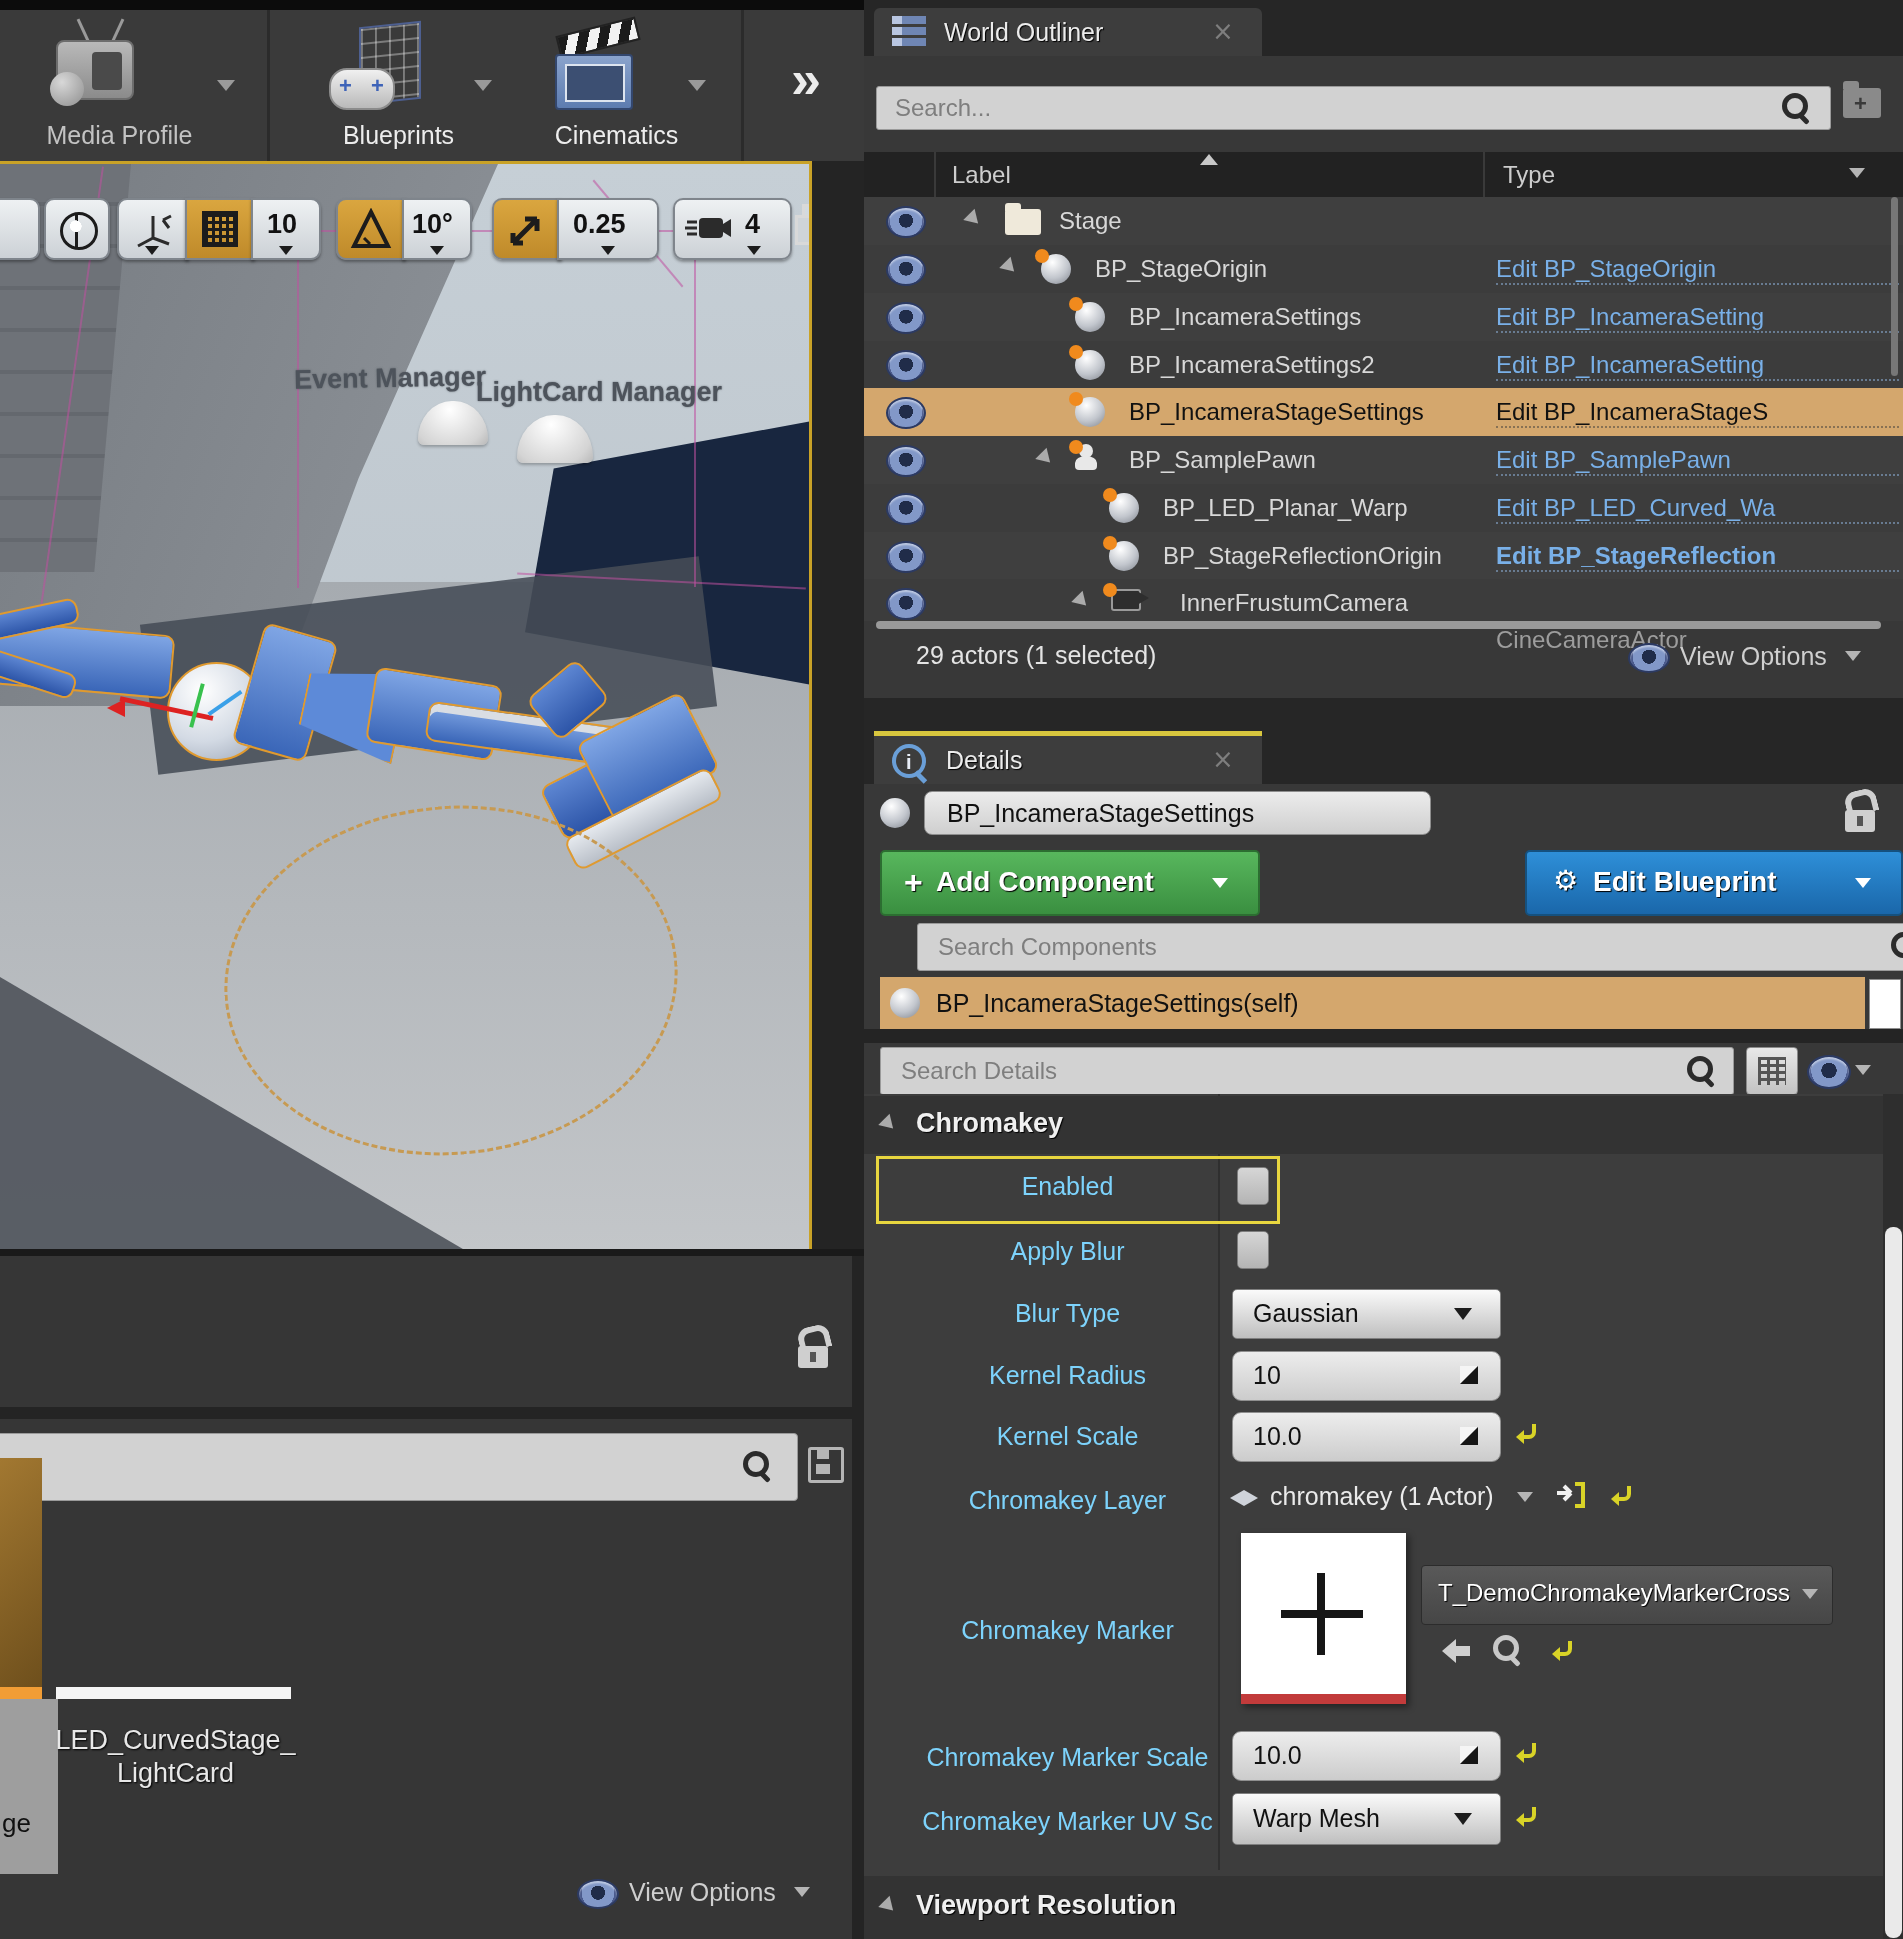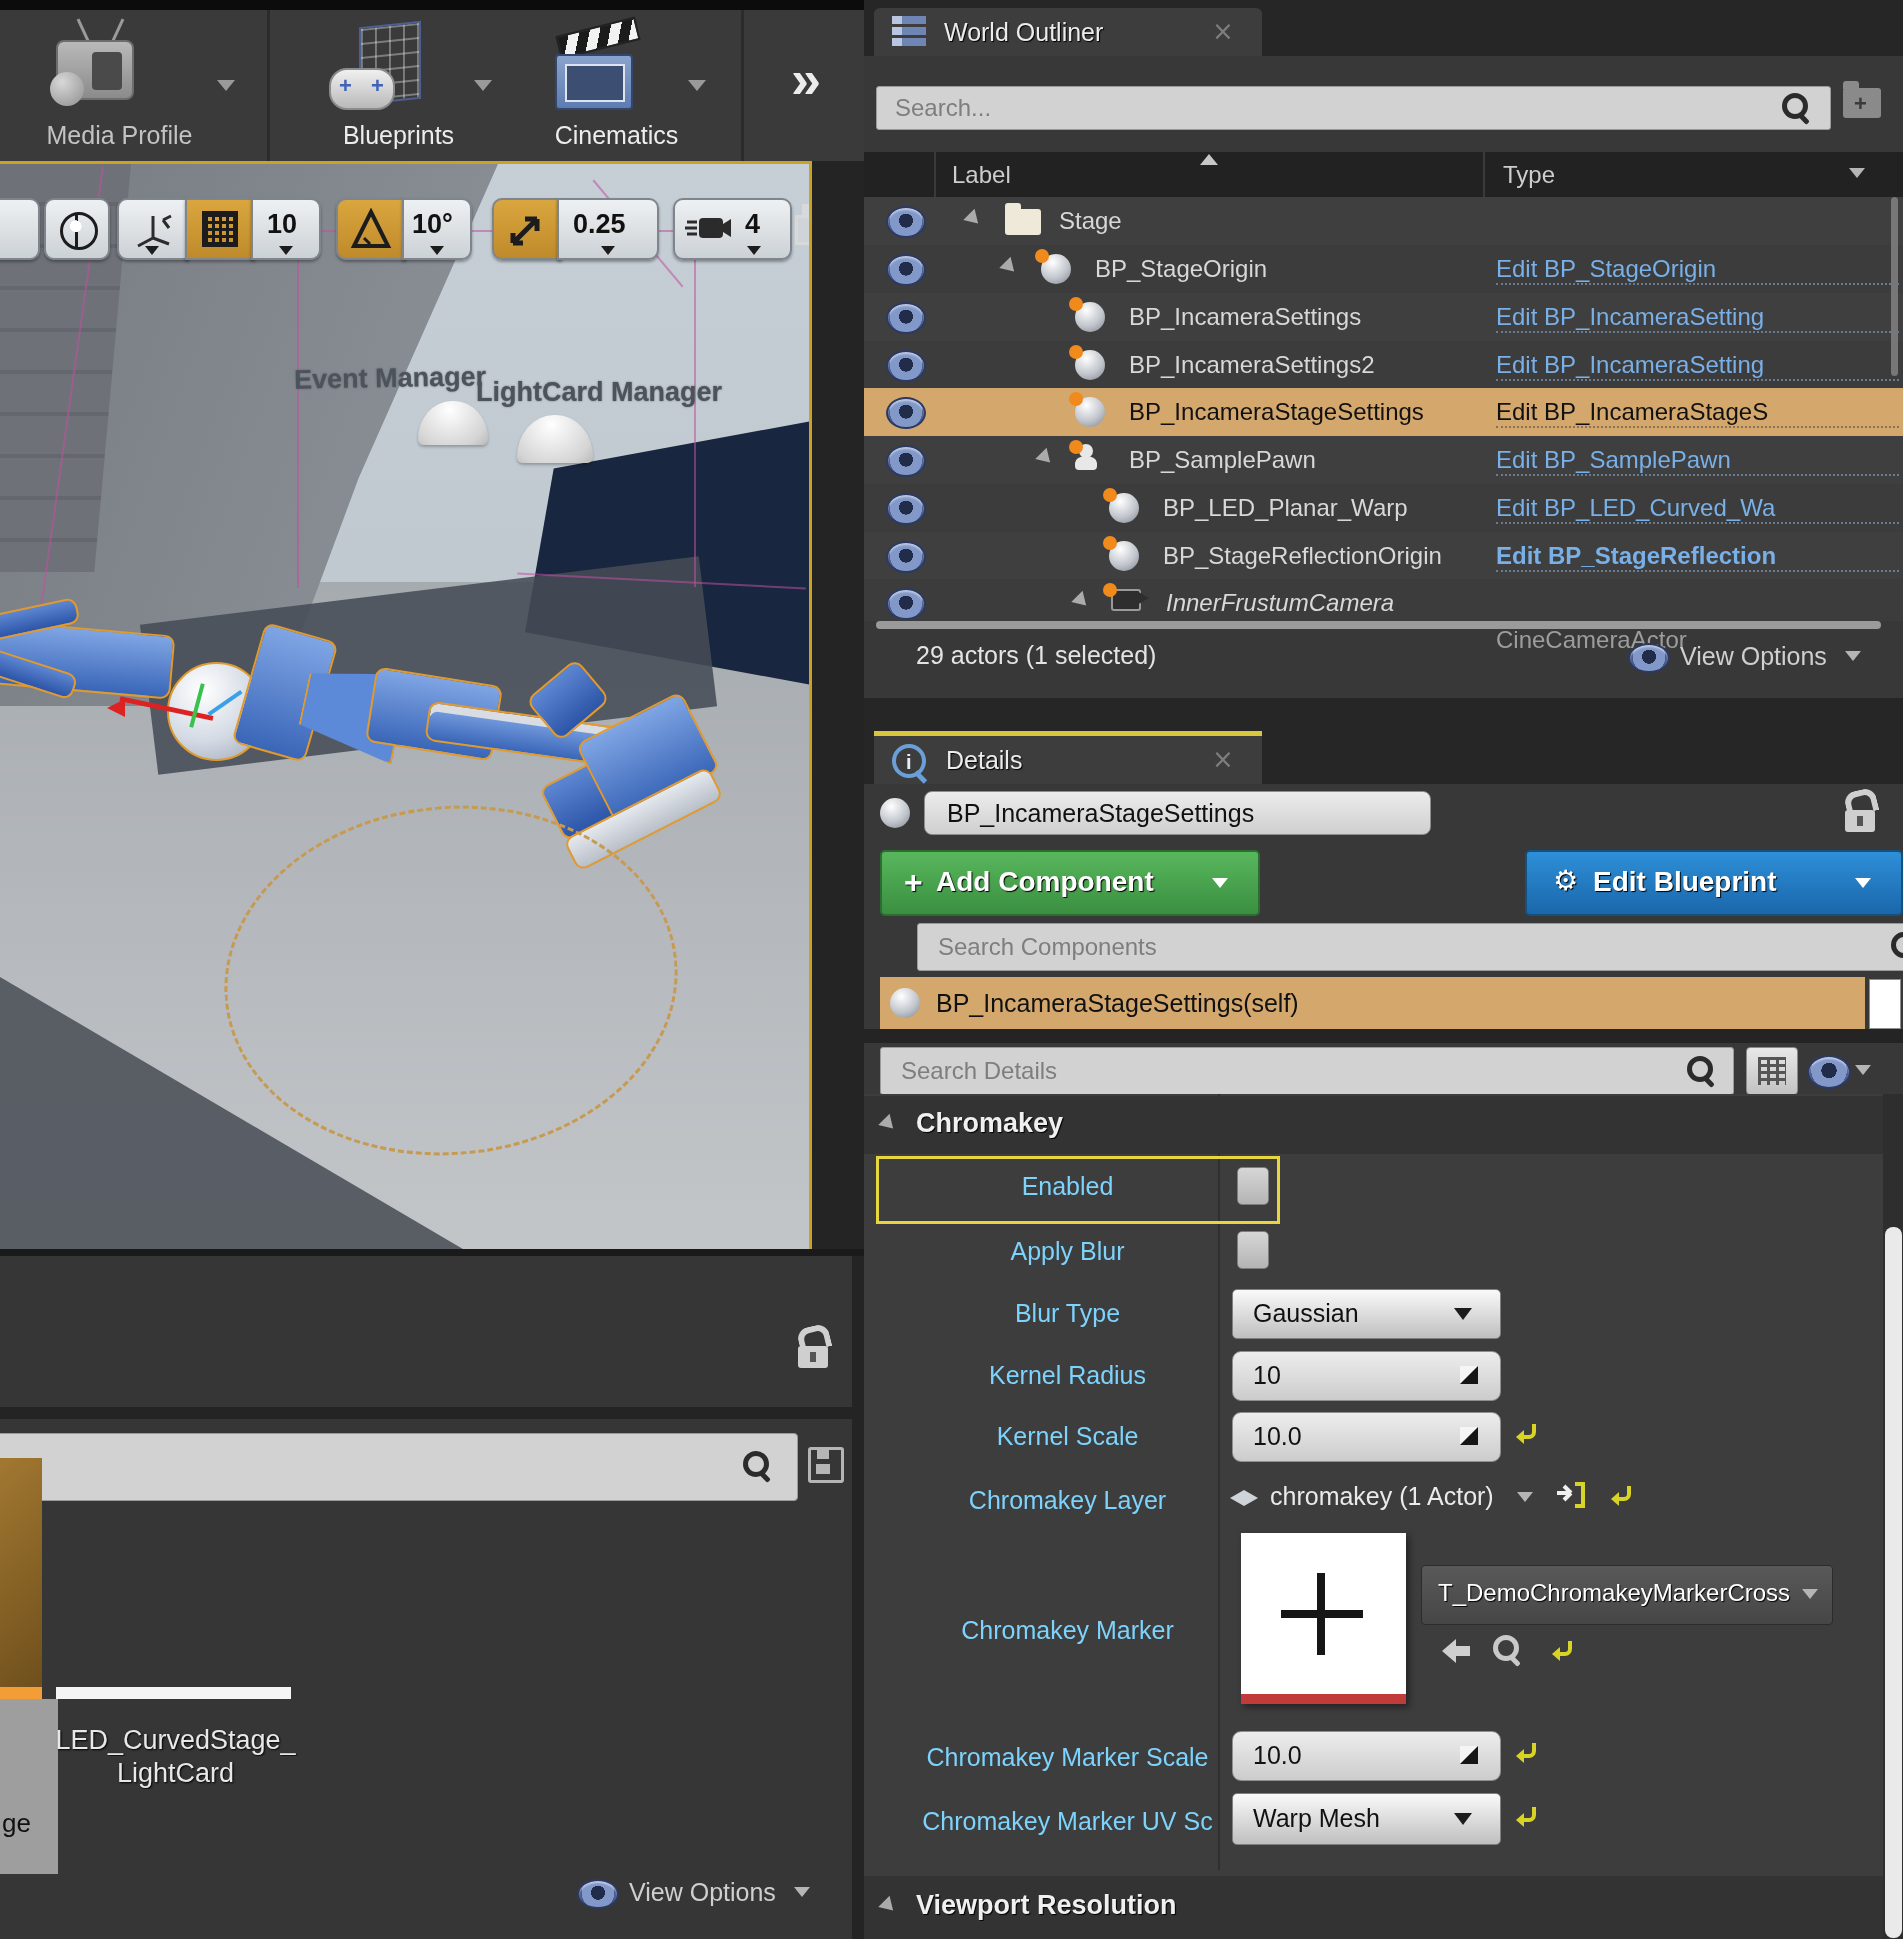--- a/index.html
+++ b/index.html
@@ -327,21 +327,21 @@
       <div class="abs orangedot" style="left:239px;top:4px;"></div>
       <div class="abs lbl" style="left:299px;width:320px;">BP_StageReflectionOrigin</div>
       <div class="abs lbl typetxt" style="left:632px;width:403px;font-weight:bold;">Edit BP_StageReflection</div>
     </div>
     <div class="abs orow" style="left:0;top:523px;width:1040px;background:#3c3c3c;height:42px;">
       <div class="abs eye" style="left:22px;top:9px;"></div>
       <div class="abs expander" style="left:211px;top:14px;"></div>
       <div class="abs" style="left:247px;top:10px;width:26px;height:18px;background:#2e2e2e;border:2px solid #9a9a9a;border-radius:3px;"></div>
       <div class="abs" style="left:273px;top:12px;width:0;height:0;border-left:12px solid #2e2e2e;border-top:7px solid transparent;border-bottom:7px solid transparent;"></div>
       <div class="abs orangedot" style="left:239px;top:4px;"></div>
-      <div class="abs lbl" style="left:302px;width:318px;font-style:italic;">InnerFrustumCamera</div>
+      <div class="abs lbl" style="left:316px;width:318px;">InnerFrustumCamera</div>
       <div class="abs lbl typetxt typegray" style="left:632px;width:398px;">CineCameraActor</div>
     </div>
     <div class="abs" style="left:12px;top:565px;width:1005px;height:8px;background:#9a9a9a;border-radius:4px;"></div>
     <div class="abs" style="left:1027px;top:141px;width:7px;height:179px;background:#777;border-radius:4px;"></div>
 
     <div class="abs footertxt nosel" style="left:52px;top:585px;width:418px;">29 actors (1 selected)</div>
     <div class="abs" style="left:764px;top:583px;width:264px;height:36px;">
       <div class="abs eye" style="left:0;top:4px;width:38px;height:26px;"></div>
       <div class="abs viewopt nosel" style="left:52px;top:3px;width:159px;">View Options</div>
       <div class="abs dcaret" style="left:217px;top:12px;"></div>

